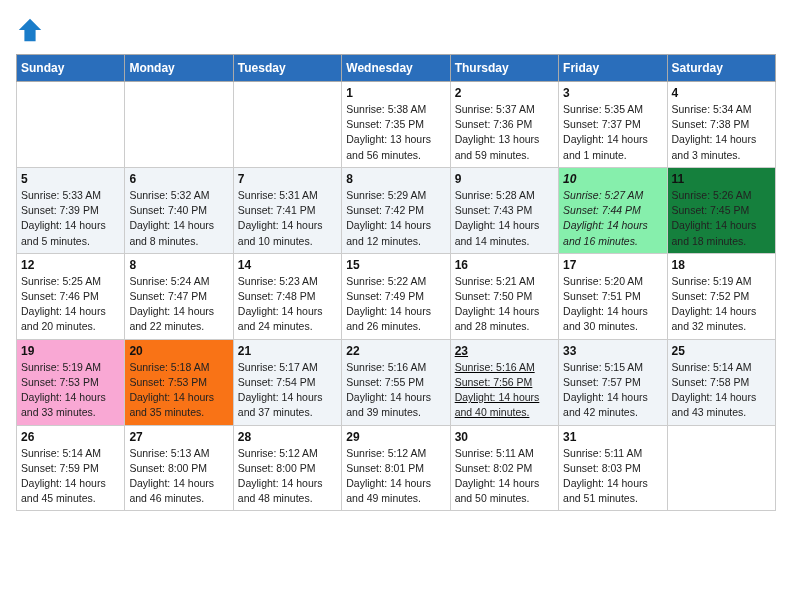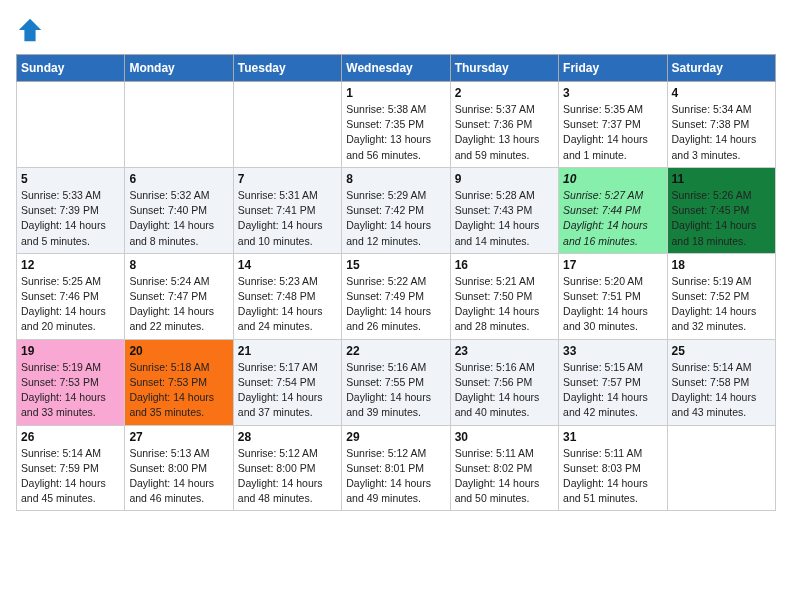--- a/index.html
+++ b/index.html
@@ -203,21 +203,21 @@
           <div class="day-info">Sunrise: 5:18 AM<br>Sunset: 7:53 PM<br>Daylight: 14 hours<br>and 35 minutes.</div>
         </td>
         <td style="background: rgb(240, 244, 248);">
           <div class="day-num">21</div>
           <div class="day-info">Sunrise: 5:17 AM<br>Sunset: 7:54 PM<br>Daylight: 14 hours<br>and 37 minutes.</div>
         </td>
         <td style="background: rgb(240, 244, 248);">
           <div class="day-num">22</div>
           <div class="day-info">Sunrise: 5:16 AM<br>Sunset: 7:55 PM<br>Daylight: 14 hours<br>and 39 minutes.</div>
         </td>
-        <td style="background: rgb(240, 244, 248);">
+        <td style="background: rgb(240, 244, 248); text-decoration: underline;">
           <div class="day-num">23</div>
           <div class="day-info">Sunrise: 5:16 AM<br>Sunset: 7:56 PM<br>Daylight: 14 hours<br>and 40 minutes.</div>
         </td>
         <td style="background: rgb(240, 244, 248);">
           <div class="day-num">33</div>
           <div class="day-info">Sunrise: 5:15 AM<br>Sunset: 7:57 PM<br>Daylight: 14 hours<br>and 42 minutes.</div>
         </td>
         <td style="background: rgb(240, 244, 248);">
           <div class="day-num">25</div>
           <div class="day-info">Sunrise: 5:14 AM<br>Sunset: 7:58 PM<br>Daylight: 14 hours<br>and 43 minutes.</div>

